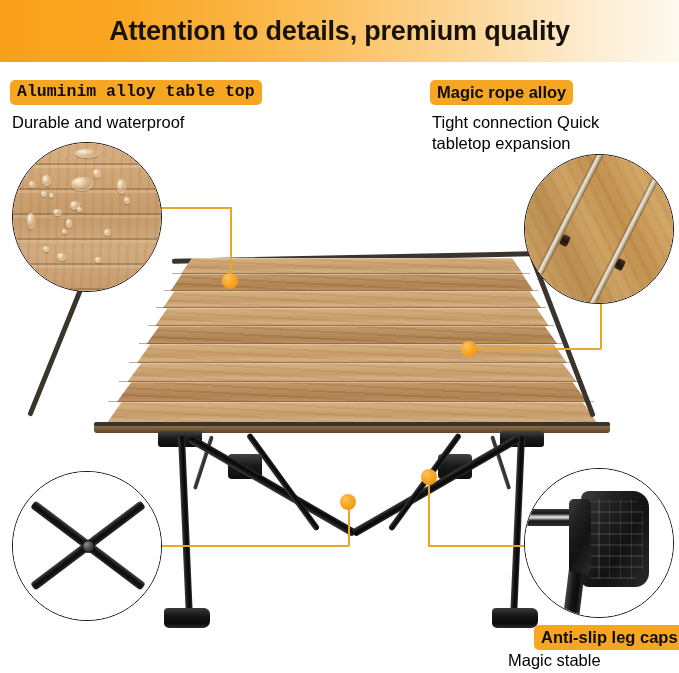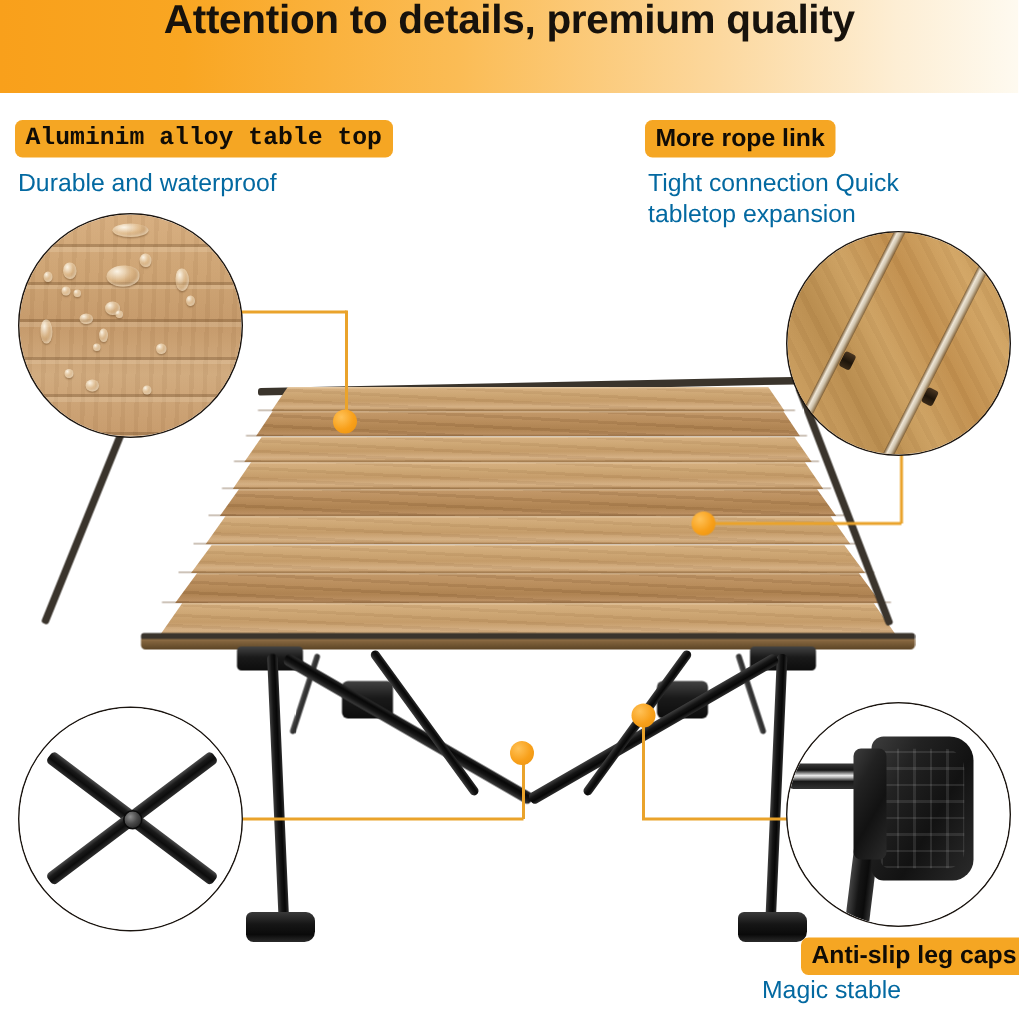--- a/index.html
+++ b/index.html
@@ -8,35 +8,35 @@
     background:#ffffff;
     font-family:"Liberation Sans", sans-serif;
     overflow:hidden;position:relative;
   }
   #stage{position:absolute;inset:0;width:679px;height:673px;overflow:hidden;background:#fff;}
 
   
   .header{
     position:absolute;left:0;top:0;width:679px;height:62px;
     background:linear-gradient(90deg,#f9a01b 0%,#f9a622 18%,#fbbc55 45%,#fcd79c 70%,#fdeed4 88%,#fefaf0 100%);
-    display:flex;align-items:flex-start;justify-content:center;
+    display:flex;align-items:center;justify-content:center;
   }
   .header-title{
     font-size:27px;font-weight:bold;color:#17120c;letter-spacing:-0.2px;
     white-space:nowrap;line-height:1;
   }
 
   
   .badge{
     position:absolute;background:#f5a623;border-radius:5px;
     color:#100c06;font-weight:bold;font-size:16.5px;
     padding:3px 7px 4px 7px;white-space:pre;line-height:1.12;
   }
   .desc{
-    position:absolute;color:#0369a1;font-size:16.5px;line-height:1.27;
+    position:absolute;color:#000000;font-size:16.5px;line-height:1.27;
     white-space:pre;
   }
 
   .badge-tl{left:10px;top:80px;font-family:Liberation Mono, monospace;}
   .desc-tl{left:12px;top:112px;}
   .badge-tr{left:430px;top:80px;}
   .desc-tr{left:432px;top:112px;}
   .badge-bl{left:10px;top:627px;}
   .desc-bl{left:12px;top:652px;}
   .badge-br{left:534px;top:625px;}
@@ -287,21 +287,21 @@
       <div class="cap-leg" style="left:44px;top:52px;width:16px;height:96px;transform:rotate(7deg);"></div>
       <div class="cap-body" style="left:56px;top:22px;width:68px;height:96px;"></div>
       <div class="cap-tread" style="left:62px;top:30px;width:56px;height:80px;"></div>
       <div class="cap-body" style="left:44px;top:30px;width:22px;height:74px;border-radius:5px;"></div>
     </div>
   </div>
 
   <div class="badge badge-tl">Aluminim alloy table top</div>
   <div class="desc desc-tl">Durable and waterproof</div>
 
-  <div class="badge badge-tr">More rope link</div>
+  <div class="badge badge-tr">Magic rope alloy</div>
   <div class="desc desc-tr">Tight connection Quick
 tabletop expansion</div>
 
 
   <div class="badge badge-br">Anti-slip leg caps</div>
   <div class="desc desc-br">Magic stable</div>
 
 </div>
 
 </body></html>

